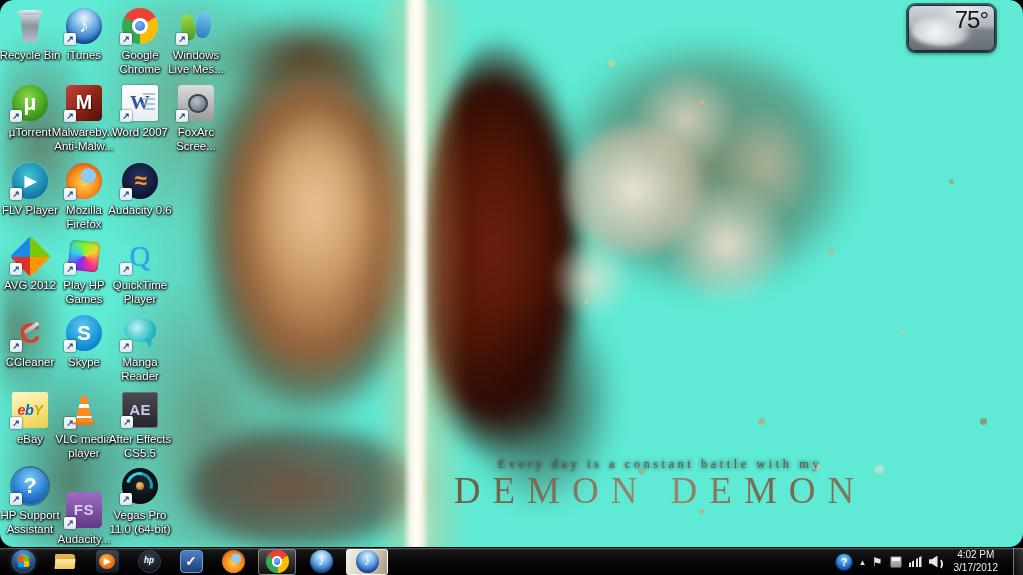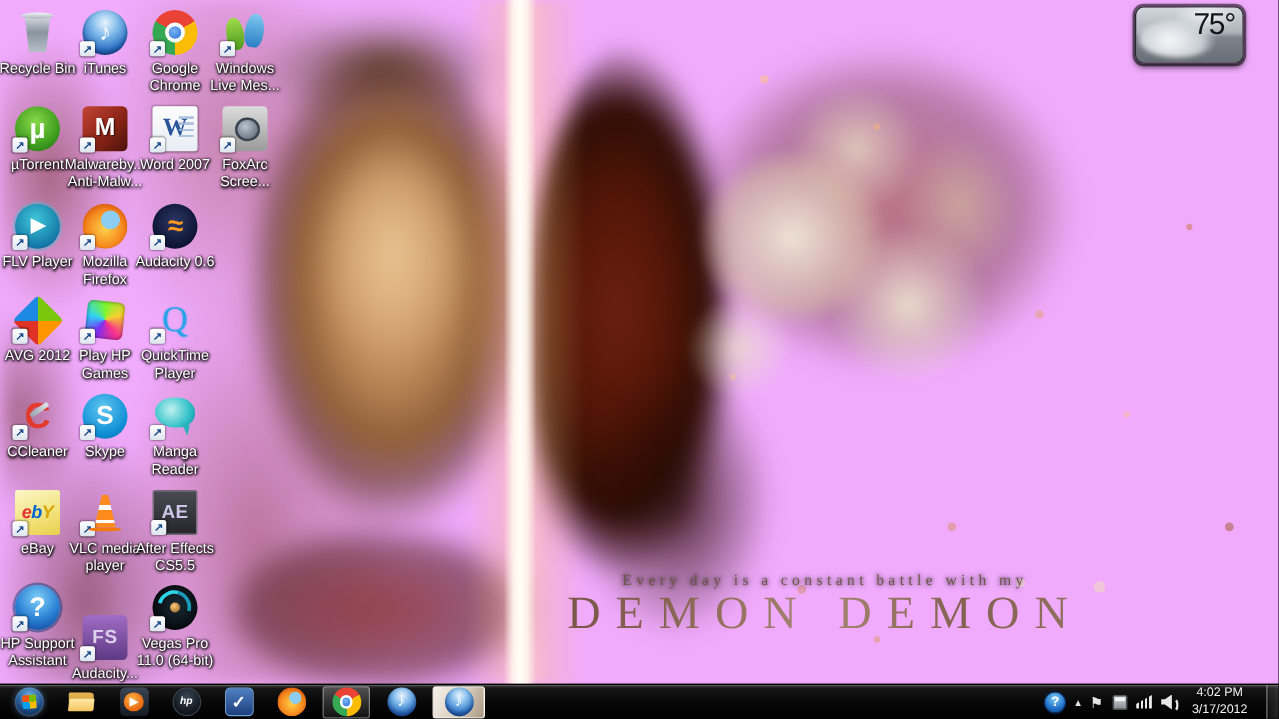--- a/index.html
+++ b/index.html
@@ -1,20 +1,20 @@
 <!DOCTYPE html>
 <html><head>
 <meta charset="utf-8">
 <style>
   * { margin:0; padding:0; box-sizing:border-box; }
   html,body { width:1023px; height:575px; background:#000; font-family:"Liberation Sans",sans-serif; }
   .screen { position:relative; width:1023px; height:575px; overflow:hidden; background:#030101; }
 
   
-  .wallpaper { position:absolute; inset:0 0 28px 0; overflow:hidden; background:#f0abfc; }
+  .wallpaper { position:absolute; inset:0 0 28px 0; overflow:hidden; background:#5eead4;border-radius:14px; }
   .wp { position:absolute; pointer-events:none; }
   .wp-feathers { inset:0;
     background:
       radial-gradient(ellipse 90px 160px at 40px 140px, rgba(96,34,12,.5), transparent 70%),
       radial-gradient(ellipse 70px 120px at 18px 330px, rgba(80,26,10,.45), transparent 70%),
       radial-gradient(ellipse 110px 200px at 70px 480px, rgba(70,22,8,.5), transparent 70%),
       radial-gradient(ellipse 150px 240px at 185px 110px, rgba(120,60,30,.35), transparent 70%),
       radial-gradient(ellipse 160px 300px at 205px 430px, rgba(110,40,18,.4), transparent 70%);
     filter:blur(6px); }
   .wp-fractal { left:500px; top:0; width:460px; height:440px;

